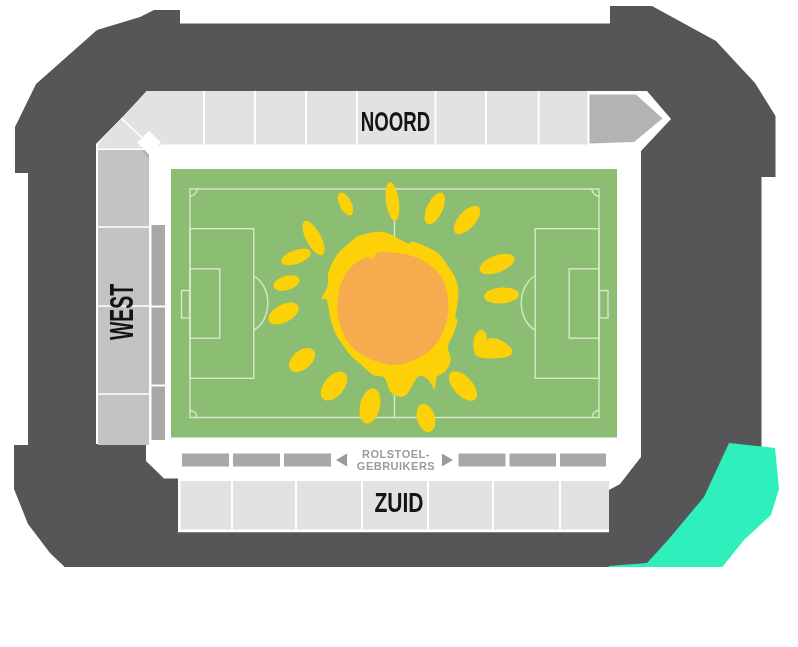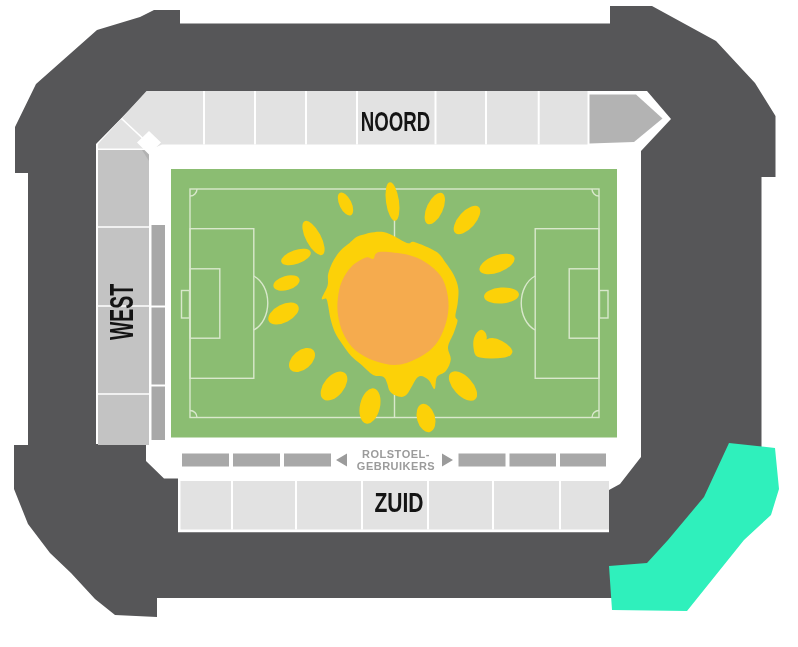--- a/index.html
+++ b/index.html
@@ -1,16 +1,16 @@
 <!DOCTYPE html>
 <html><head>
 <meta charset="utf-8">
 <style>
   html,body{margin:0;padding:0;background:#ffffff;}
-  .wrap{width:798px;height:647px;position:relative;overflow:hidden;background:#ffffff;text-decoration:underline;}
+  .wrap{width:798px;height:567px;position:relative;overflow:hidden;background:#ffffff;text-decoration:underline;}
   text{font-family:"Liberation Sans",sans-serif;}
 </style>
 </head>
 <body>
 <div class="wrap">
 <svg width="798" height="647" viewBox="0 0 798 647" xmlns="http://www.w3.org/2000/svg">
 
 <path fill="#565658" fill-rule="evenodd" d="
 M15,127 L36,84 L97,30 L140,17 L154,10 L180,10 L180,23.5 L610,23.5 L610,6 L652,6
 L716,41 L755,83 L775.5,116 L775.5,177 L761.5,177 L761.5,450

